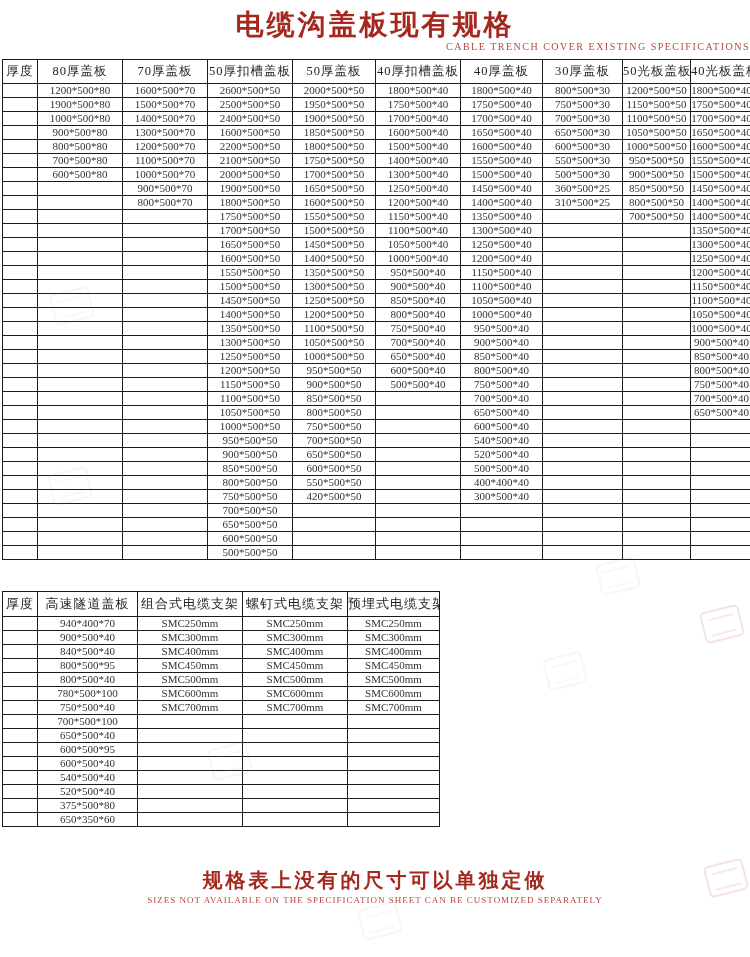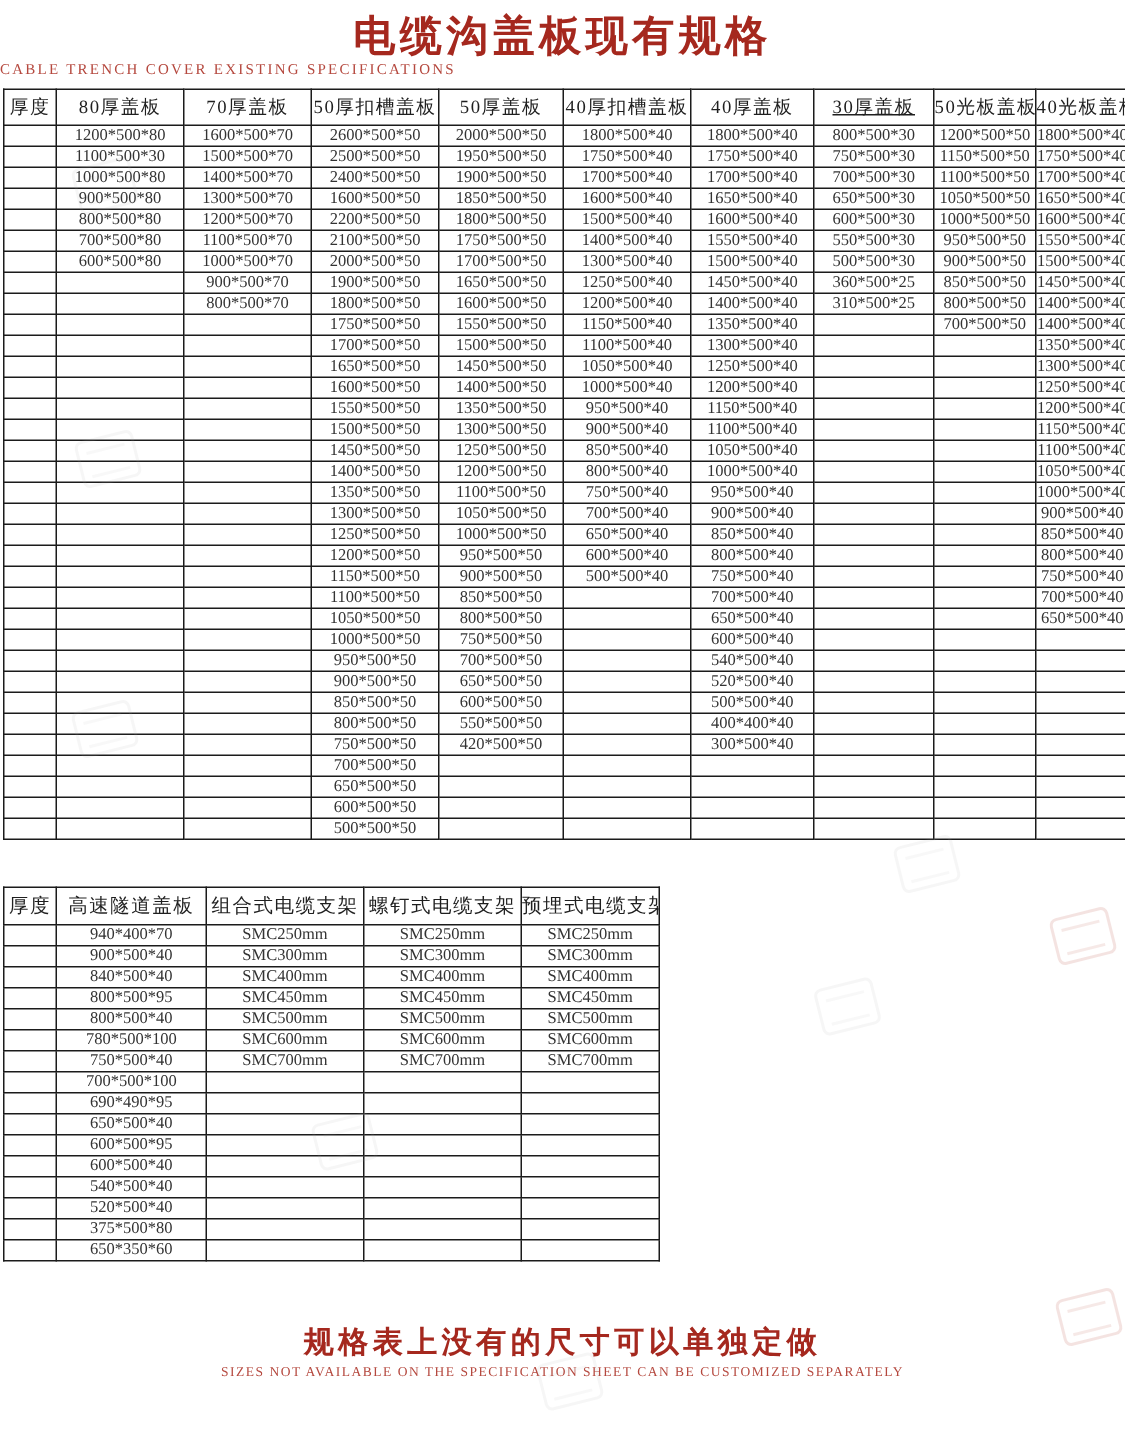--- a/index.html
+++ b/index.html
@@ -7,21 +7,21 @@
   html,body { margin:0; padding:0; }
   body {
     width:750px; height:957px; background:#ffffff; position:relative; overflow:hidden;
     font-family:"Liberation Serif","DejaVu Serif",serif;
   }
   .page-title {
     margin-top:10px; text-align:center; color:var(--accent);
     font-size:28px; font-weight:600; letter-spacing:3px; line-height:30px;
   }
   .page-subtitle {
-    text-align:left; color:var(--accent-soft);
+    text-align:right; color:var(--accent-soft);
     font-size:10px; letter-spacing:1.5px; margin-top:1px;
   }
   table { border-collapse:collapse; table-layout:fixed; margin-left:2px; background:transparent; }
   #table1 { width:746px; margin-top:7px; }
   #table2 { width:437px; margin-top:31px; }
   th {
     border:1px solid var(--grid); font-weight:400; color:#1f1f1f;
     font-size:12.5px; height:24px; padding:0; letter-spacing:1px; white-space:nowrap; overflow:hidden;margin-left:24px;
   }
   #table2 th { font-size:13px; height:25px; }
@@ -64,41 +64,41 @@
 <table id="table1">
   <thead>
       <tr>
         <th style="width: 35px;">厚度</th>
         <th style="width: 85px;">80厚盖板</th>
         <th style="width: 85px;">70厚盖板</th>
         <th style="width: 85px;">50厚扣槽盖板</th>
         <th style="width: 83px;">50厚盖板</th>
         <th style="width: 85px;">40厚扣槽盖板</th>
         <th style="width: 82px;">40厚盖板</th>
-        <th style="width: 80px; text-decoration: underline;">30厚盖板</th>
+        <th style="width: 80px;">30厚盖板</th>
         <th style="width: 68px; font-family: Liberation Serif, serif;">50光板盖板</th>
         <th style="width: 62px;">40光板盖板</th>
       </tr>
     </thead>
   <tbody>
       <tr>
         <td></td>
         <td>1200*500*80</td>
         <td>1600*500*70</td>
         <td>2600*500*50</td>
         <td>2000*500*50</td>
         <td>1800*500*40</td>
         <td>1800*500*40</td>
         <td>800*500*30</td>
         <td>1200*500*50</td>
         <td>1800*500*40</td>
       </tr>
       <tr>
         <td></td>
-        <td>1100*500*30</td>
+        <td>1900*500*80</td>
         <td>1500*500*70</td>
         <td>2500*500*50</td>
         <td>1950*500*50</td>
         <td>1750*500*40</td>
         <td>1750*500*40</td>
         <td>750*500*30</td>
         <td>1150*500*50</td>
         <td>1750*500*40</td>
       </tr>
       <tr>
@@ -550,27 +550,20 @@
       </tr>
       <tr>
         <td></td>
         <td>700*500*100</td>
         <td></td>
         <td></td>
         <td></td>
       </tr>
       <tr>
         <td></td>
-        <td>690*490*95</td>
-        <td></td>
-        <td></td>
-        <td></td>
-      </tr>
-      <tr>
-        <td></td>
         <td>650*500*40</td>
         <td></td>
         <td></td>
         <td></td>
       </tr>
       <tr>
         <td></td>
         <td>600*500*95</td>
         <td></td>
         <td></td>

